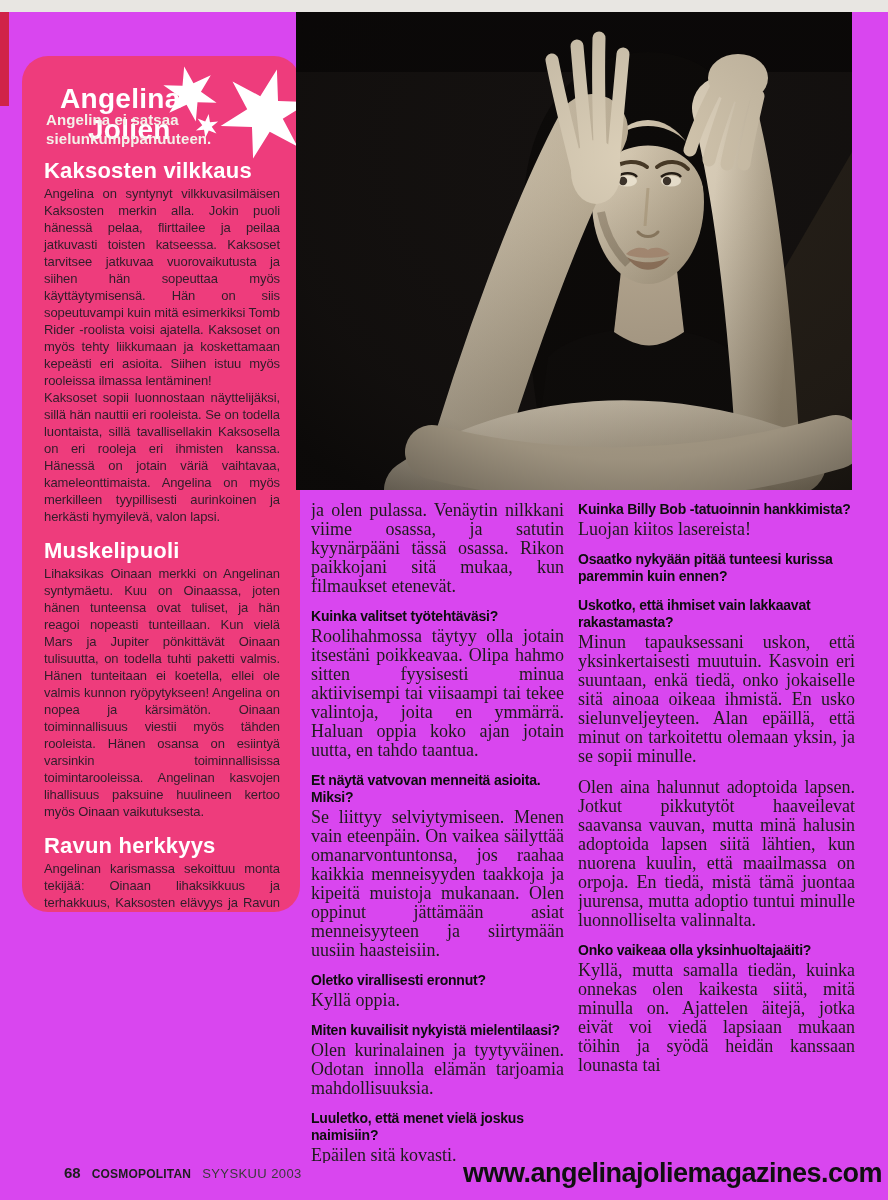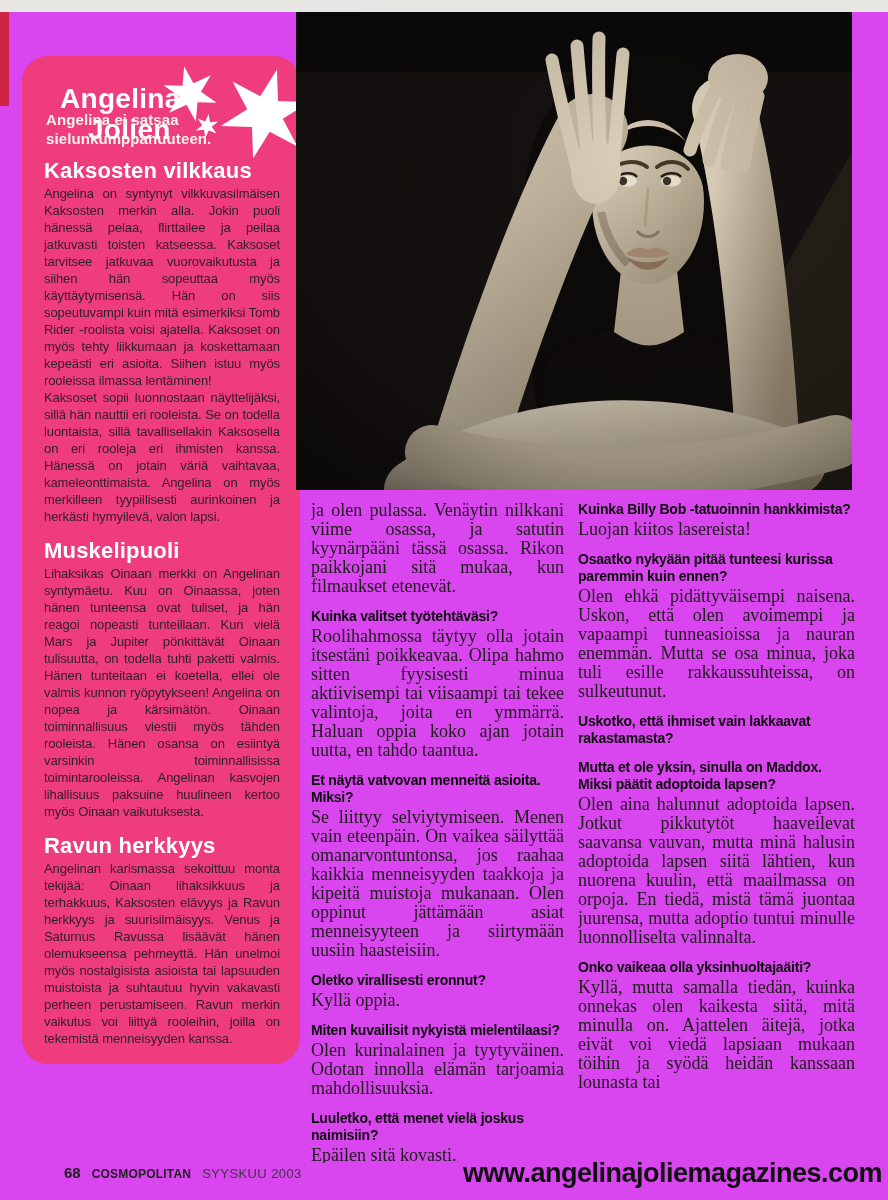--- a/index.html
+++ b/index.html
@@ -14,21 +14,21 @@
   
   .photo{position:absolute;left:296px;top:0;width:556px;height:478px;z-index:2;background:#121010;}
   .photo svg{display:block;}
   .photo-caption{
     position:absolute;left:46px;top:98px;z-index:3;
     color:#f4f1e9;font-weight:bold;font-size:15px;line-height:1.27;letter-spacing:.1px;
   }
 
   
   .pink-box{
-    position:absolute;left:22px;top:44px;width:278px;height:1008px;z-index:1;
+    position:absolute;left:22px;top:44px;width:278px;height:856px;z-index:1;
     background:#ee3c7c;border-radius:26px;overflow:hidden;
   }
   .stars-svg{position:absolute;top:0;right:0;pointer-events:none;}
   .pink-inner{position:relative;padding:28px 20px 0 22px;}
   .side-title{color:#fff;font-weight:bold;font-size:28px;line-height:1.09;letter-spacing:.3px;}
   .side-title .t0{padding-left:16px;}
   .side-title .t1{padding-left:44px;}
   .side-title .t2{padding-left:0;}
   .side-sec h3{
     margin:14px 0 3px;color:#fff;font-size:22px;line-height:1.05;
@@ -210,27 +210,26 @@
     </div>
   </div>
 
   <div class="col col2">
     <div class="qa">
       <div class="q">Kuinka Billy Bob -tatuoinnin hankkimista?</div>
       <div class="a">Luojan kiitos lasereista!</div>
     </div>
     <div class="qa">
       <div class="q">Osaatko nykyään pitää tunteesi kurissa paremmin kuin ennen?</div>
-      <div class="a">Olen ehkä pidättyväisempi naisena. Uskon, että olen avoimempi ja vapaampi tunneasioissa ja nauran enemmän. Mutta se osa minua, joka tuli esille rakkaussuhteissa, on sulkeutunut.</div>
     </div>
     <div class="qa">
       <div class="q">Uskotko, että ihmiset vain lakkaavat rakastamasta?</div>
-    </div>
-    <div class="qa">
-      <div class="q">Mutta et ole yksin, sinulla on Maddox. Miksi päätit adoptoida lapsen?</div>
+      <div class="a">Minun tapauksessani uskon, että yksinkertaisesti muutuin. Kasvoin eri suuntaan, enkä tiedä, onko jokaiselle sitä ainoaa oikeaa ihmistä. En usko sielunveljeyteen. Alan epäillä, että minut on tarkoitettu olemaan yksin, ja se sopii minulle.</div>
+    </div>
+    <div class="qa">
       <div class="a">Olen aina halunnut adoptoida lapsen. Jotkut pikkutytöt haaveilevat saavansa vauvan, mutta minä halusin adoptoida lapsen siitä lähtien, kun nuorena kuulin, että maailmassa on orpoja. En tiedä, mistä tämä juontaa juurensa, mutta adoptio tuntui minulle luonnolliselta valinnalta.</div>
     </div>
     <div class="qa">
       <div class="q">Onko vaikeaa olla yksinhuoltajaäiti?</div>
       <div class="a">Kyllä, mutta samalla tiedän, kuinka onnekas olen kaikesta siitä, mitä minulla on. Ajattelen äitejä, jotka eivät voi viedä lapsiaan mukaan töihin ja syödä heidän kanssaan lounasta tai</div>
     </div>
   </div>
 
   <div class="footer">
     <span class="pageno">68</span>

